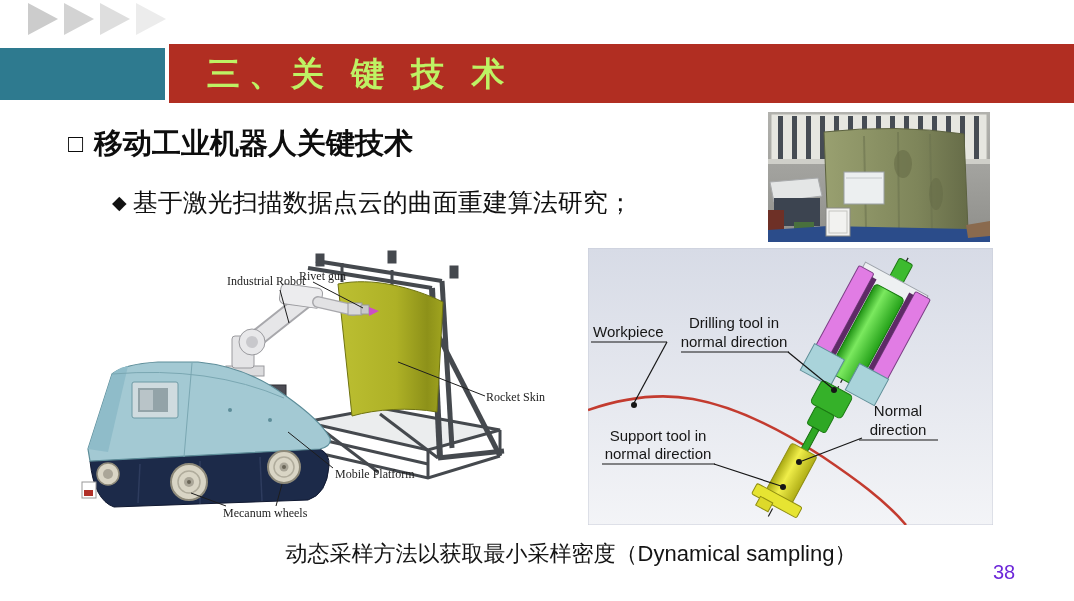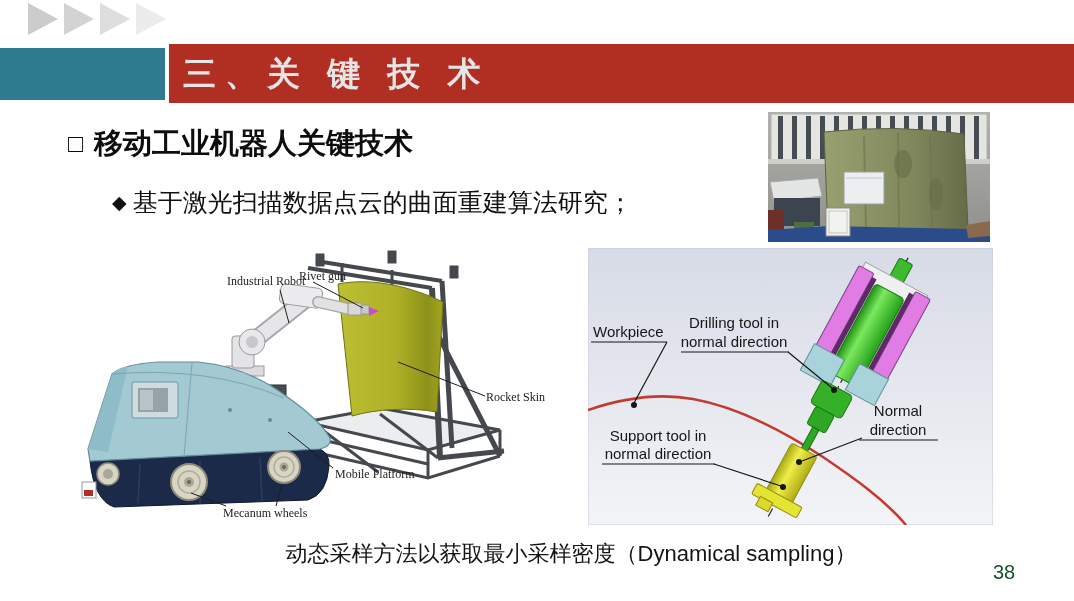--- a/index.html
+++ b/index.html
@@ -3,32 +3,32 @@
 <meta charset="utf-8">
 <style>
   html,body{margin:0;padding:0;background:#888;}
   .slide{position:relative;width:1074px;height:601px;background:#ffffff;overflow:hidden;
          font-family:"Liberation Sans",sans-serif;margin:0 auto;}
   .abs{position:absolute;}
   
   .chevrons{left:28px;top:2px;}
   .teal-bar{left:0;top:48px;width:165px;height:52px;background:#2e7a8f;}
   .red-banner{left:169px;top:44px;width:905px;height:59px;background:#b12e22;
-              color:#e5e5e5;font-weight:bold;font-size:33px;letter-spacing:9px;
-              line-height:60px;padding-left:14px;box-sizing:border-box;white-space:nowrap;}
+              color:#bef264;font-weight:bold;font-size:33px;letter-spacing:9px;
+              line-height:60px;padding-left:38px;box-sizing:border-box;white-space:nowrap;}
   
   .heading{left:68px;top:124px;display:flex;align-items:center;gap:11px;
            font-weight:bold;font-size:29px;color:#0d0d0d;white-space:nowrap;}
   .heading .sq{font-size:25px;font-weight:900;transform:translateY(-1px);}
   .bullet{left:112px;top:186px;display:flex;align-items:center;gap:6px;
           font-size:25px;color:#111111;white-space:nowrap;}
   .bullet .dm{font-size:19px;}
   
   .caption{left:0;top:539px;width:1074px;text-align:center;font-size:22px;color:#141414;padding-left:34px;}
-  .page-number{left:993px;top:561px;font-size:20px;color:#14532d;}
+  .page-number{left:993px;top:561px;font-size:20px;color:#6d28d9;}
   
   .serif-label{font-family:"Liberation Serif",serif;font-size:12px;fill:#1d1d1d;}
   .cad-label{font-family:"Liberation Sans",sans-serif;font-size:15px;fill:#161616;}
 </style>
 </head>
 <body>
 
 <div class="slide">
 
   <svg class="abs chevrons" width="150" height="34" viewBox="0 0 150 34">

